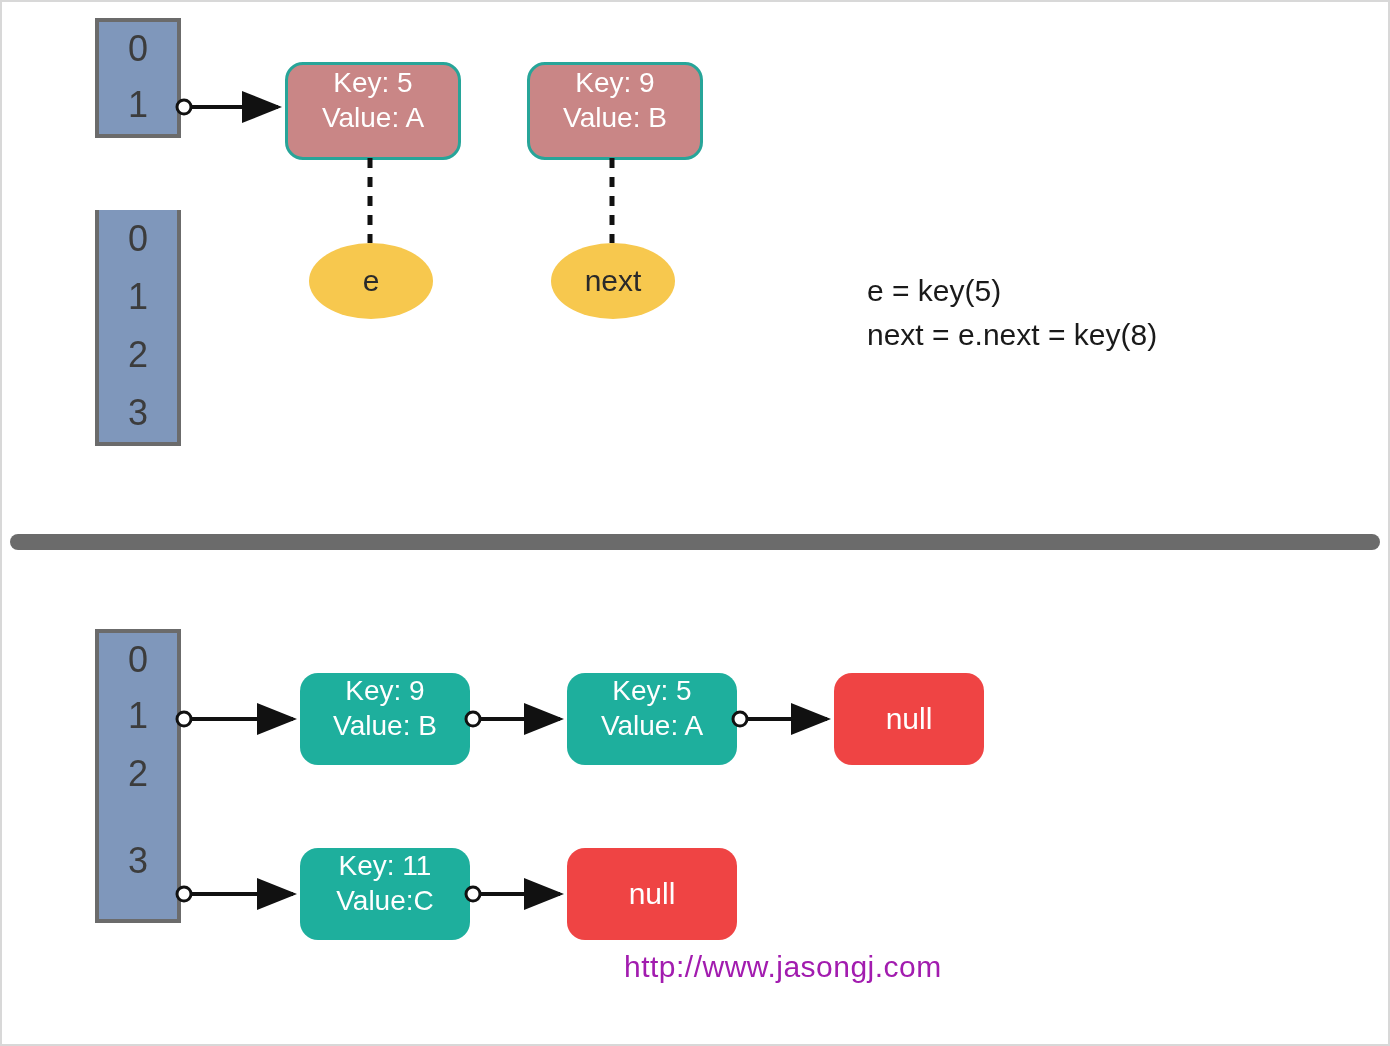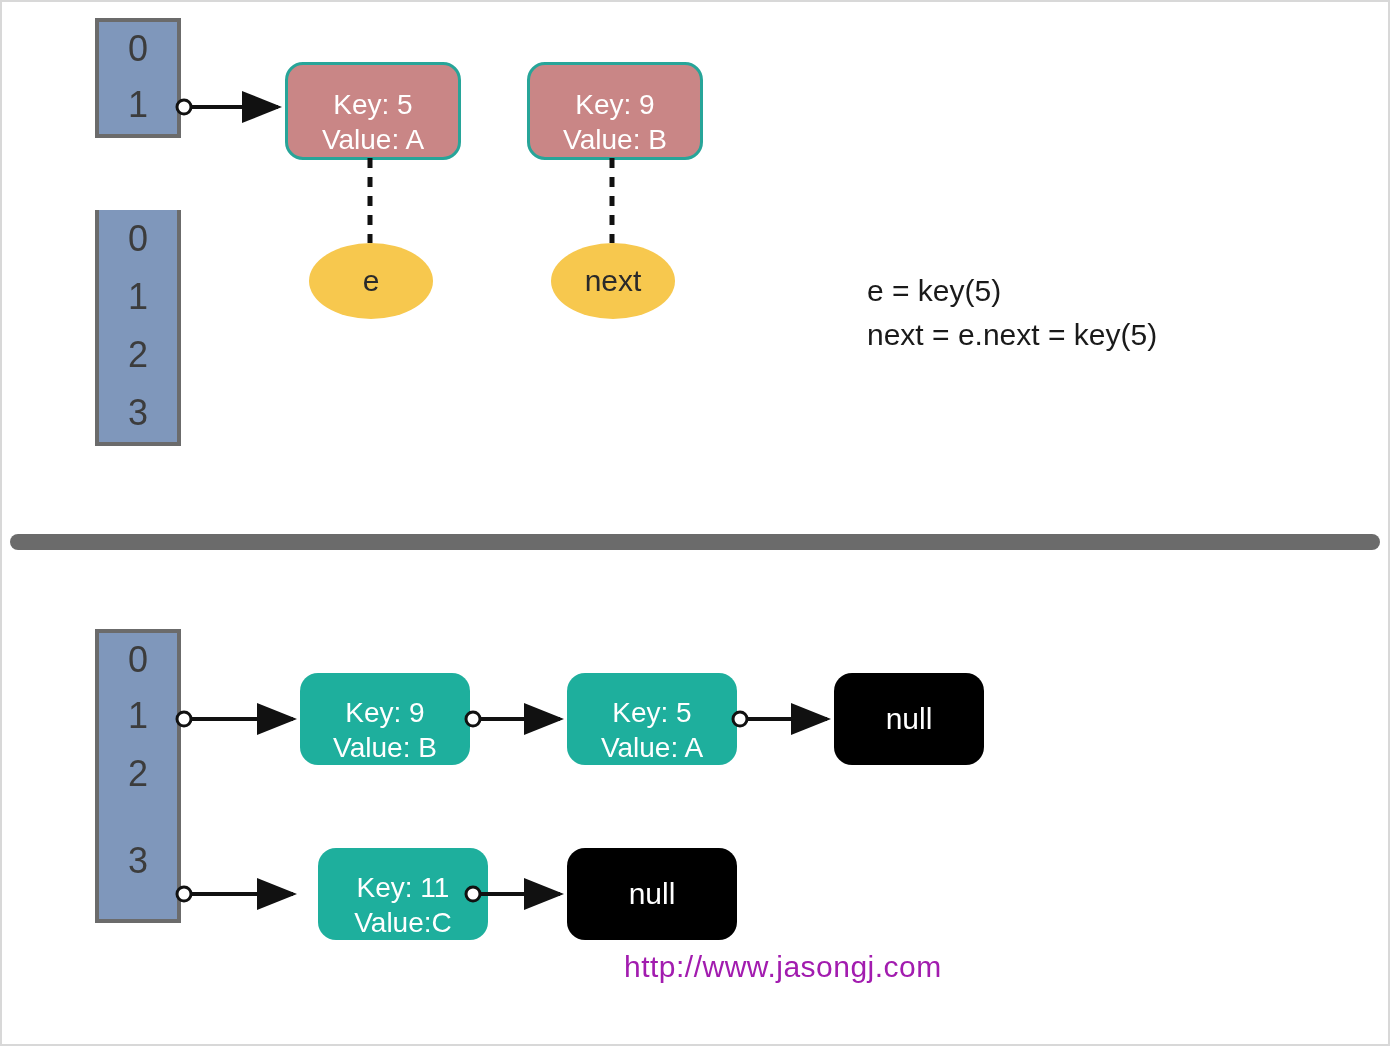--- a/index.html
+++ b/index.html
@@ -33,39 +33,39 @@
   .cell + .cell { border-top: none; } 
   
   .node {
     position: absolute;
     width: 170px;
     height: 92px;
     border-radius: 18px;
     display: flex;
     flex-direction: column;
     align-items: center;
-    justify-content: flex-end;
+    justify-content: flex-start;
     color: #fff;
     font-size: 28px;
     line-height: 1.25;
   }
   .node.pink {
     background: #c98686;
     border: 3px solid #27a599;
   }
   .node.teal {
     background: #1eaf9d;
   }
   .node .l1, .node .l2 { white-space: nowrap; }
   .null-node {
     position: absolute;
     width: 150px;
     height: 92px;
     border-radius: 18px;
-    background: #000000;
+    background: #ef4444;
     color: #fff;
     font-size: 30px;
     display: flex;
     align-items: center;
     justify-content: center;
   }
   
   .oval {
     position: absolute;
     width: 124px;
@@ -121,39 +121,39 @@
   <div class="node pink" style="left:527px; top:62px;">
     <span class="l1">Key: 9</span>
     <span class="l2">Value: B</span>
   </div>
 
   <div class="oval" style="left:309px; top:243px;">e</div>
   <div class="oval" style="left:551px; top:243px;">next</div>
 
   <div class="annot" style="left:867px; top:269px;">
     <div>e = key(5)</div>
-    <div>next = e.next = key(5)</div>
+    <div>next = e.next = key(8)</div>
   </div>
 
   <div class="cell" style="left:95px; top:629px;">0</div>
   <div class="cell" style="left:95px; top:687px;">1</div>
   <div class="cell" style="left:95px; top:745px;">2</div>
   <div class="cell" style="left:95px; top:803px; height:120px;">3</div>
 
   <div class="node teal" style="left:300px; top:673px;">
     <span class="l1">Key: 9</span>
     <span class="l2">Value: B</span>
   </div>
   <div class="node teal" style="left:567px; top:673px;">
     <span class="l1">Key: 5</span>
     <span class="l2">Value: A</span>
   </div>
   <div class="null-node" style="left:834px; top:673px;">null</div>
 
-  <div class="node teal" style="left:300px; top:848px;margin-left:18px;">
+  <div class="node teal" style="left:300px; top:848px;">
     <span class="l1">Key: 11</span>
     <span class="l2">Value:C</span>
   </div>
   <div class="null-node" style="left:567px; top:848px; width:170px;">null</div>
 
   <div class="watermark" style="left:624px; top:950px;">http://www.jasongj.com</div>
 
   <svg class="overlay">
     <defs>
       <marker id="arrowhead" markerWidth="10" markerHeight="8" refX="9" refY="4" orient="auto">

